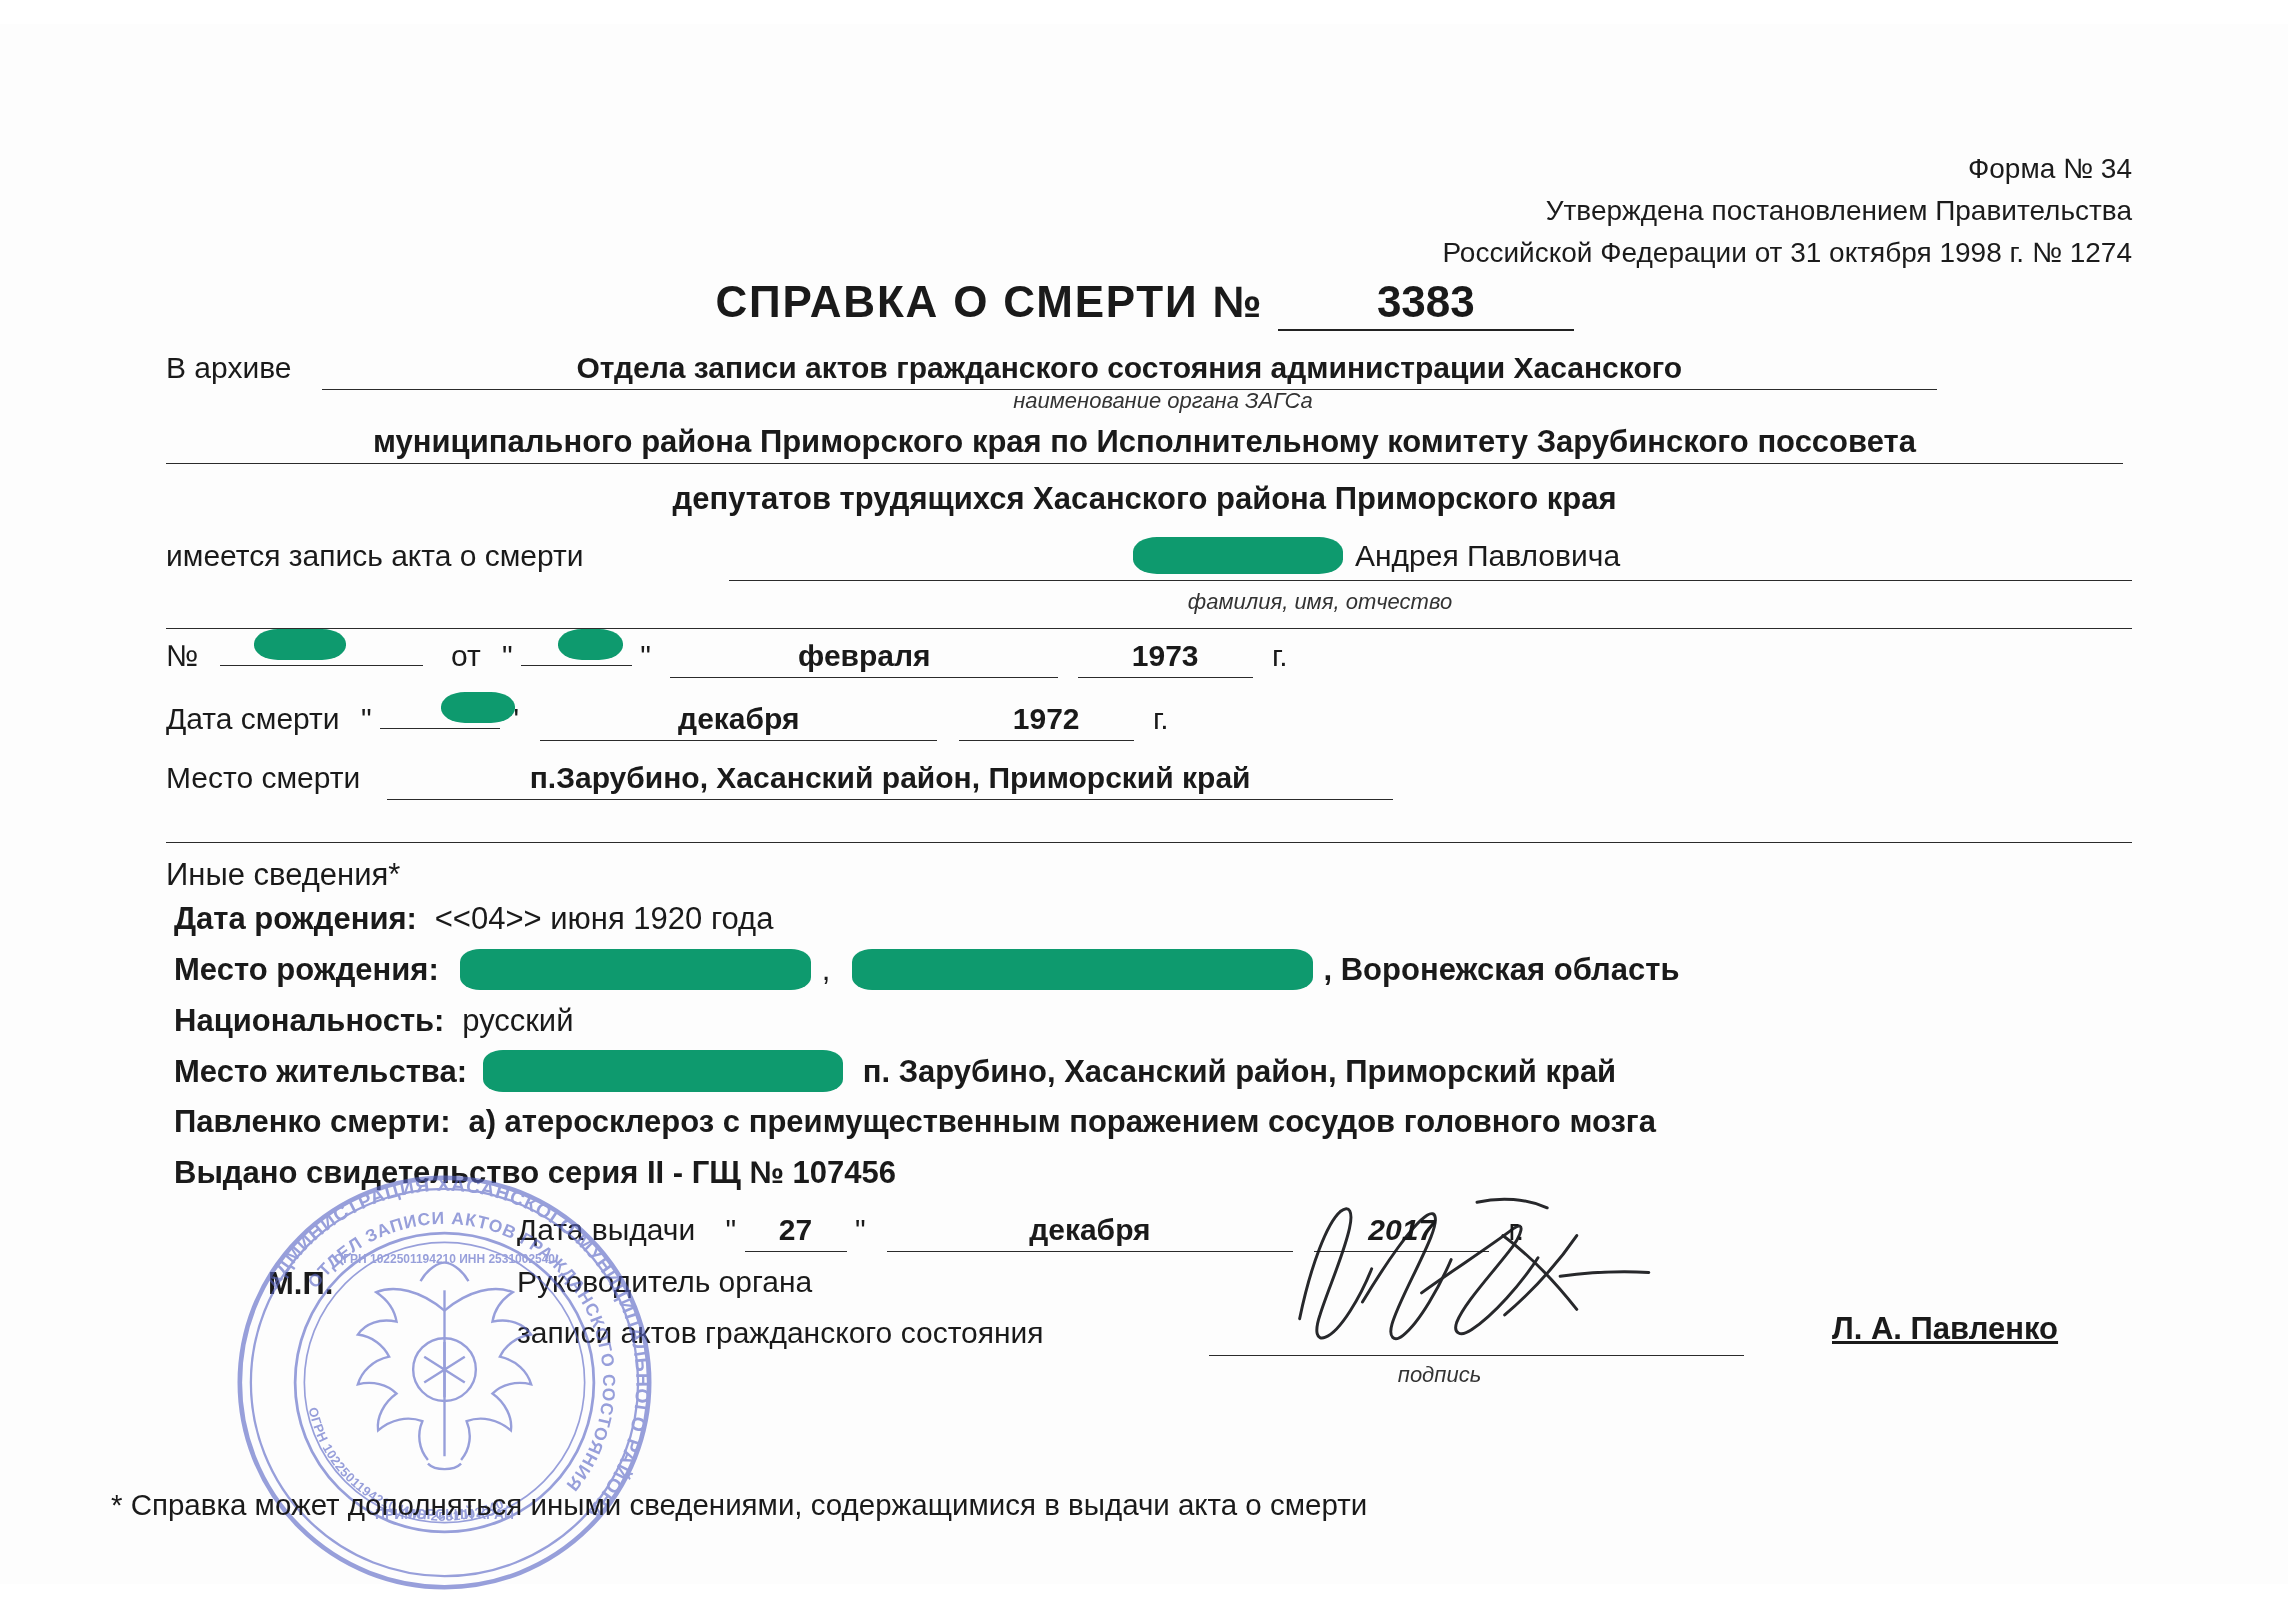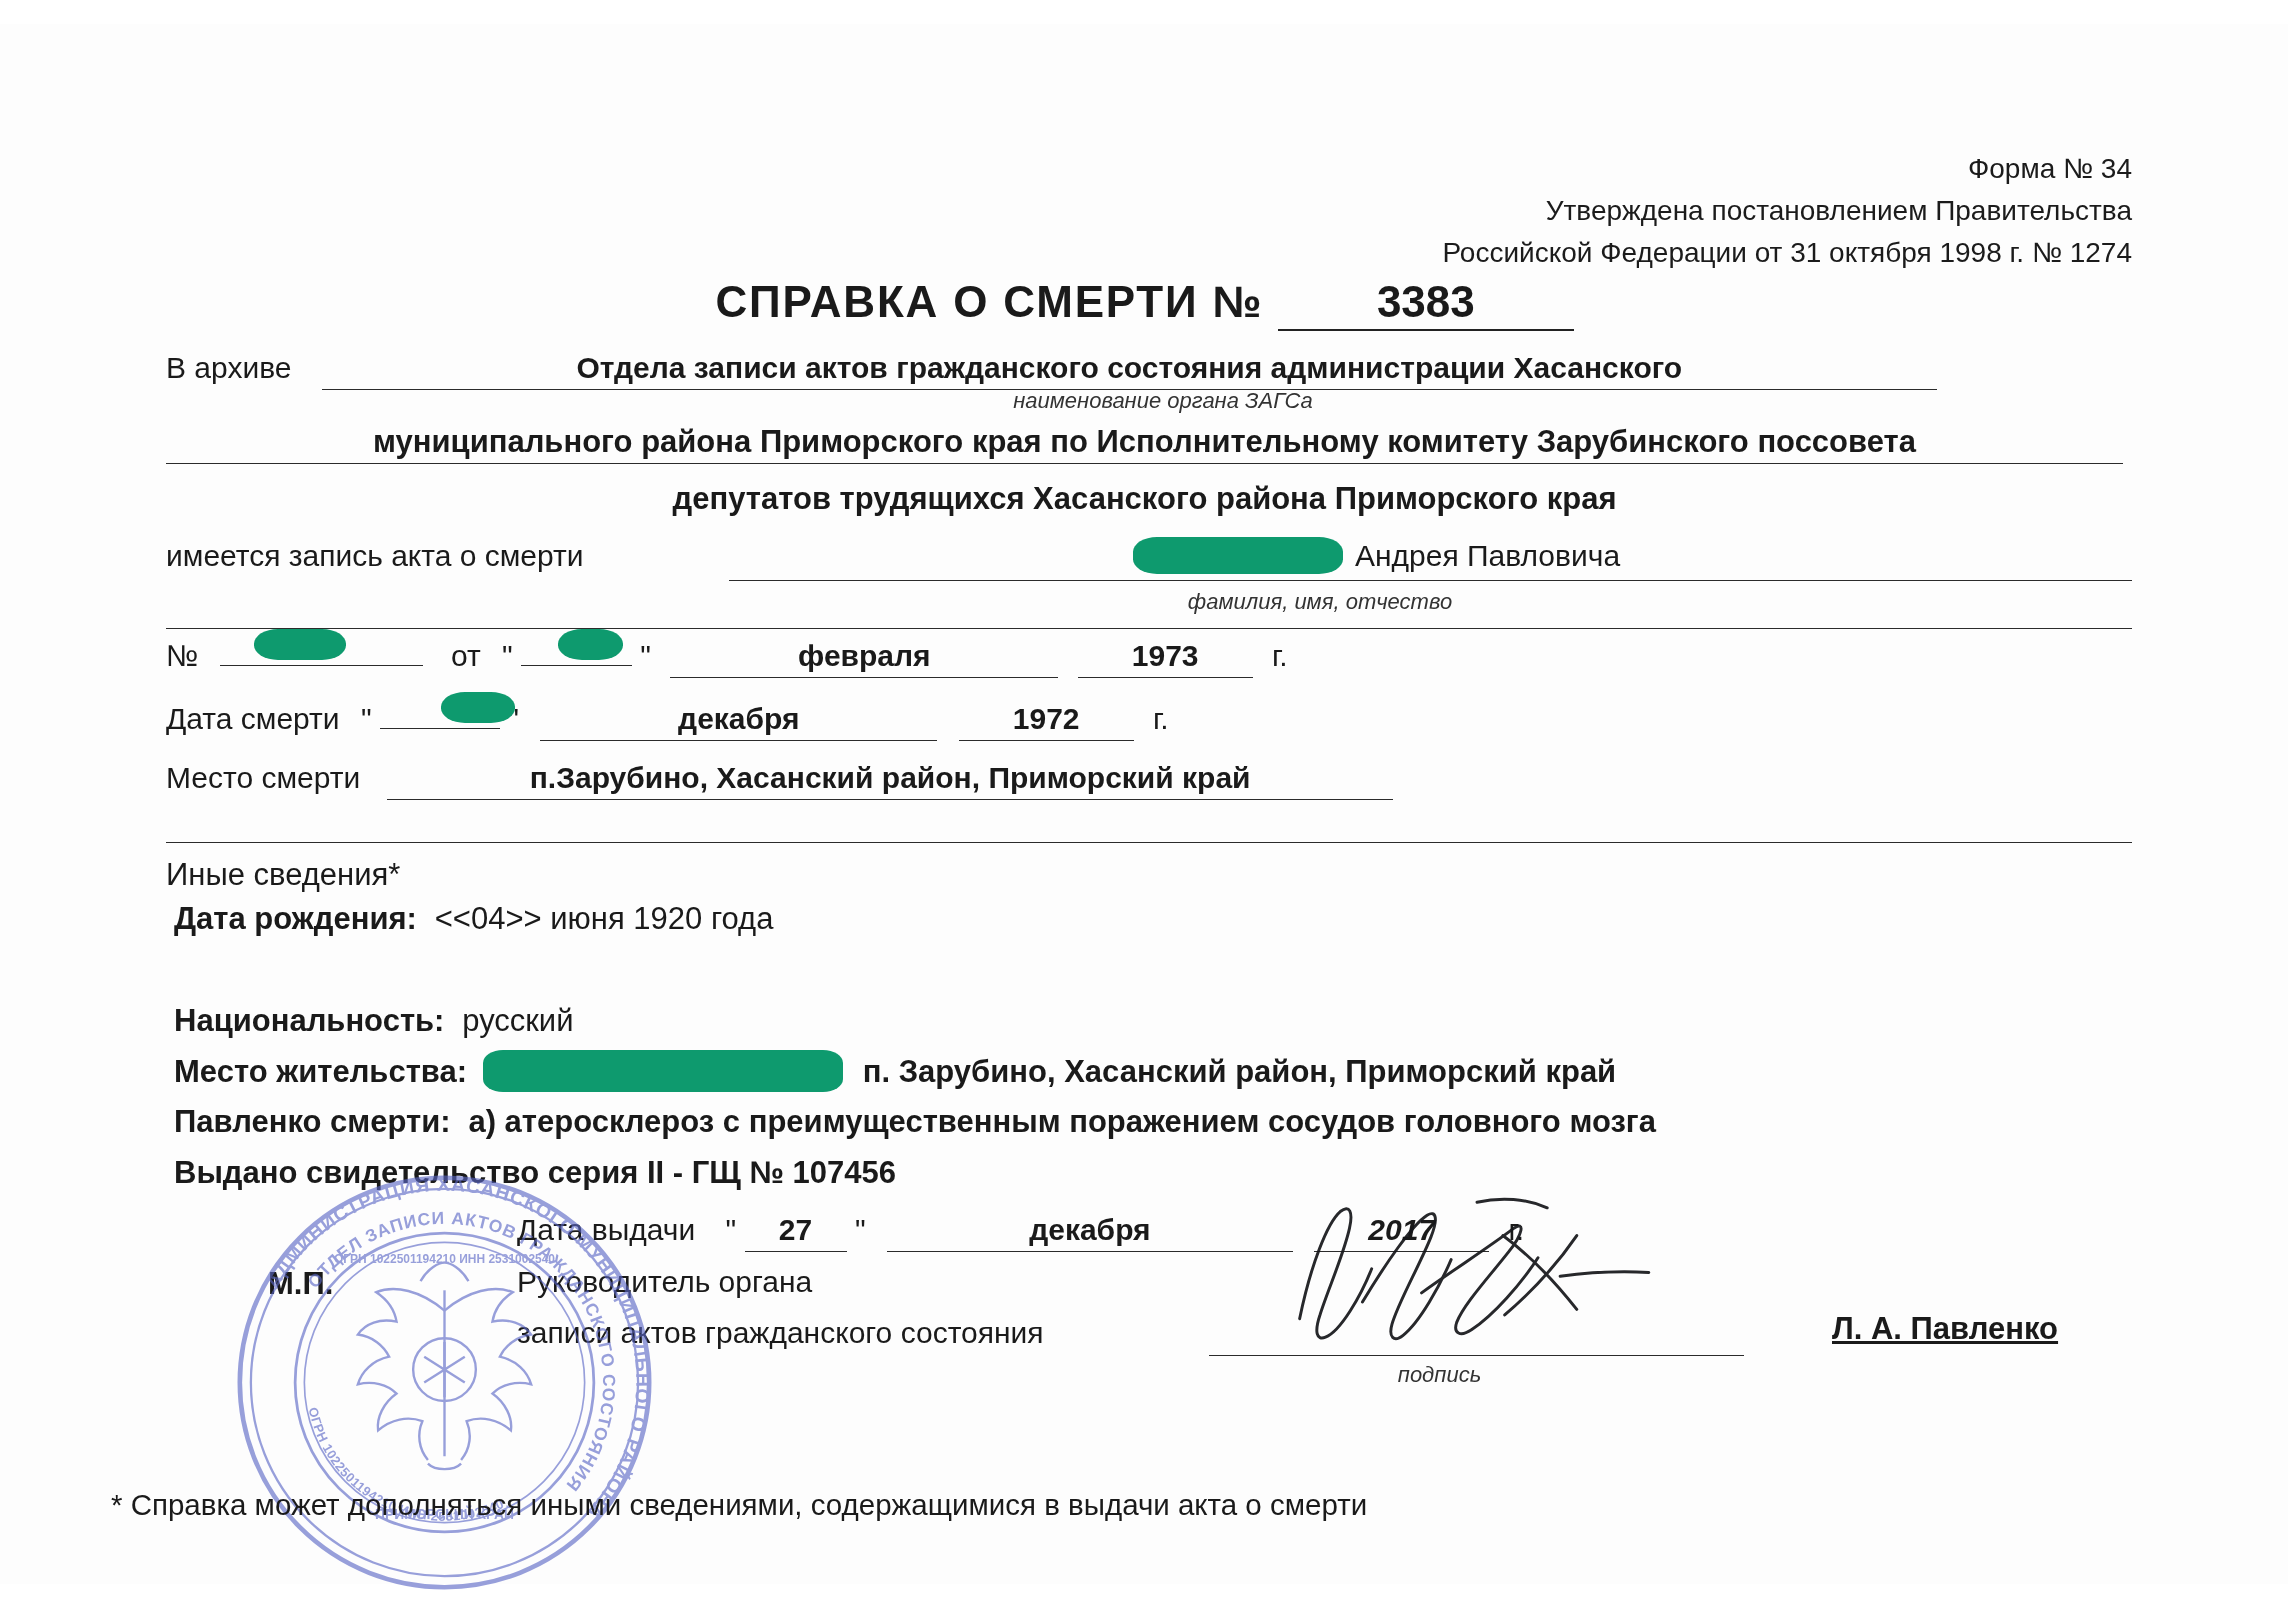--- a/index.html
+++ b/index.html
@@ -235,20 +235,27 @@
 
   <div class="wideline" style="left:166px; top:842px; width:1966px;"></div>
 
   <div class="info" style="left:166px; top:851px;">Иные сведения*</div>
 
   <div class="info" style="left:174px; top:895px;">
     <b>Дата рождения:</b>
     <span style="margin-left:9.2px;">&lt;&lt;04&gt;&gt; июня 1920 года</span>
   </div>
 
+  <div class="info" style="left:174px; top:946px;">
+    <b>Место рождения:</b>
+    <span class="redact" style="width:351px; height:41px; margin-left:13px;"></span>
+    <span style="margin-left:1.8px;">,</span>
+    <span class="redact" style="width:461px; height:41px; margin-left:13px;"></span>
+    <b style="margin-left:1.8px;">, Воронежская область</b>
+  </div>
 
   <div class="info" style="left:174px; top:1048px;">
     <b>Место жительства:</b>
     <span class="redact" style="width:360px; height:42px; margin-left:7.4px;"></span>
     <b style="margin-left:11px;">п. Зарубино, Хасанский район, Приморский край</b>
   </div>
 
   <div class="info" style="left:174px; top:997px;">
     <b>Национальность:</b>
     <span style="margin-left:9.2px;">русский</span>

